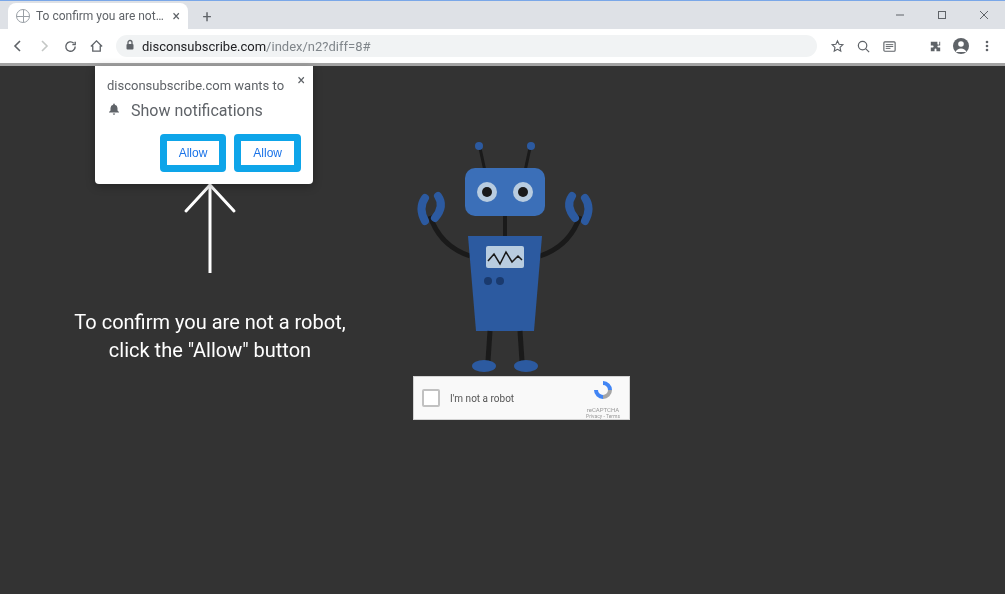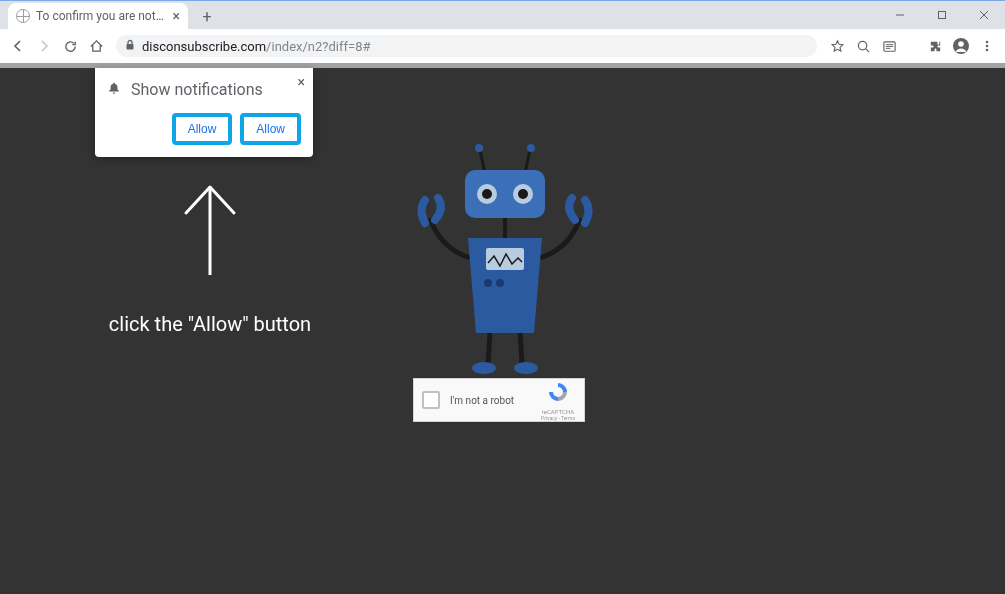--- a/index.html
+++ b/index.html
@@ -52,21 +52,21 @@
     }
     .window-controls {
       position: absolute; right: 0; top: 0; height: 28px;
       display: flex; align-items: center;
     }
     .win-btn { width: 42px; height: 28px; display: flex; align-items: center; justify-content: center; color: #5f6368; cursor: pointer; }
     .toolbar {
       height: 28px; background: #fff;
       display: flex; align-items: center;
       padding: 17px 6px; gap: 2px;
-      border-bottom: 5px solid #a3a3a3;
+      border-bottom: 3px solid #a3a3a3;
     }
     .nav-btn { width: 24px; height: 24px; display: flex; align-items: center; justify-content: center; color: #5f6368; cursor: pointer; }
     .nav-btn.disabled { color: #c4c7c5; }
     .omnibox {
       flex: 1; height: 22px; background: #f1f3f4;
       border-radius: 11px; display: flex; align-items: center;
       padding: 0 8px; margin: 0 6px;
       font-size: 13px;
       gap: 6px;
     }
@@ -93,21 +93,21 @@
       padding: 12px;
       color: #202124;
       z-index: 10;
     }
     .popup-title { font-size: 13px; color: #5f6368; margin-bottom: 8px; }
     .popup-row { display: flex; align-items: center; gap: 10px; font-size: 16px; color: #5f6368; }
     .bell-icon { width: 14px; height: 14px; }
     .popup-close { position: absolute; top: 6px; right: 8px; font-size: 14px; color: #5f6368; cursor: pointer; }
     .popup-buttons { display: flex; justify-content: flex-end; gap: 8px; margin-top: 14px; }
     .popup-btn {
-      border: 4px solid #0ea5e9; background: #fff; color: #1a73e8;
+      border: 7px solid #0ea5e9; background: #fff; color: #1a73e8;
       font-size: 12px; padding: 5px 12px; border-radius: 4px; cursor: pointer;
     }
     
     .arrow-wrap {
       position: absolute;
       top: 115px; left: 180px;
       width: 60px; height: 92px;
       display: flex; align-items: flex-start; justify-content: center;
     }
     .message {
@@ -121,21 +121,21 @@
     
     .robot {
       position: absolute;
       top: 70px; left: 400px;
       width: 210px; height: 250px;
     }
     
     .captcha {
       position: absolute;
       top: 310px; left: 413px;
-      width: 172px; height: 44px;
+      width: 217px; height: 44px;
       background: #f9f9f9;
       border: 1px solid #d3d3d3;
       display: flex; align-items: center;
       padding: 0 8px;
       font-size: 10px;
       color: #555;
     }
     .captcha-check {
       width: 18px; height: 18px; border: 2px solid #c1c1c1;
       border-radius: 2px; background: #fff; margin-right: 10px;
@@ -247,20 +247,21 @@
           <circle cx="7" cy="11" r="1.3" fill="#5f6368"></circle>
         </svg>
     </div>
   </div>
 </div>
 
 <div class="content">
 
   <div class="permission-popup">
     <span class="popup-close">×</span>
+    <div class="popup-title">disconsubscribe.com wants to</div>
     <div class="popup-row">
       <span>
         <svg class="bell-icon" viewBox="0 0 14 14">
             <path d="M7 1.5a.8.8 0 0 1 .8.8v.5A3.5 3.5 0 0 1 10.5 6v2.5L12 10v.5H2V10l1.5-1.5V6a3.5 3.5 0 0 1 2.7-3.2v-.5A.8.8 0 0 1 7 1.5zM5.8 11.5h2.4a1.2 1.2 0 0 1-2.4 0z" fill="#5f6368"></path>
           </svg>
       </span>
       <span>Show notifications</span>
     </div>
     <div class="popup-buttons">
       <button class="popup-btn">Allow</button>
@@ -269,20 +270,21 @@
   </div>
 
   <div class="arrow-wrap">
     <svg width="60" height="92" viewBox="0 0 60 92">
       <line x1="30" y1="92" x2="30" y2="6" stroke="#fff" stroke-width="3" stroke-linecap="round"></line>
       <polyline points="6,30 30,4 54,30" fill="none" stroke="#fff" stroke-width="3" stroke-linecap="round" stroke-linejoin="round"></polyline>
     </svg>
   </div>
 
   <div class="message">
+    <div>To confirm you are not a robot,</div>
     <div>click the "Allow" button</div>
   </div>
 
   <div class="robot">
     <svg width="210" height="250" viewBox="0 0 210 250">
 
       <line x1="85" y1="35" x2="80" y2="12" stroke="#1a1a1a" stroke-width="3"></line>
       <circle cx="79" cy="10" r="4" fill="#2c5aa0"></circle>
       <line x1="125" y1="35" x2="130" y2="12" stroke="#1a1a1a" stroke-width="3"></line>
       <circle cx="131" cy="10" r="4" fill="#2c5aa0"></circle>

